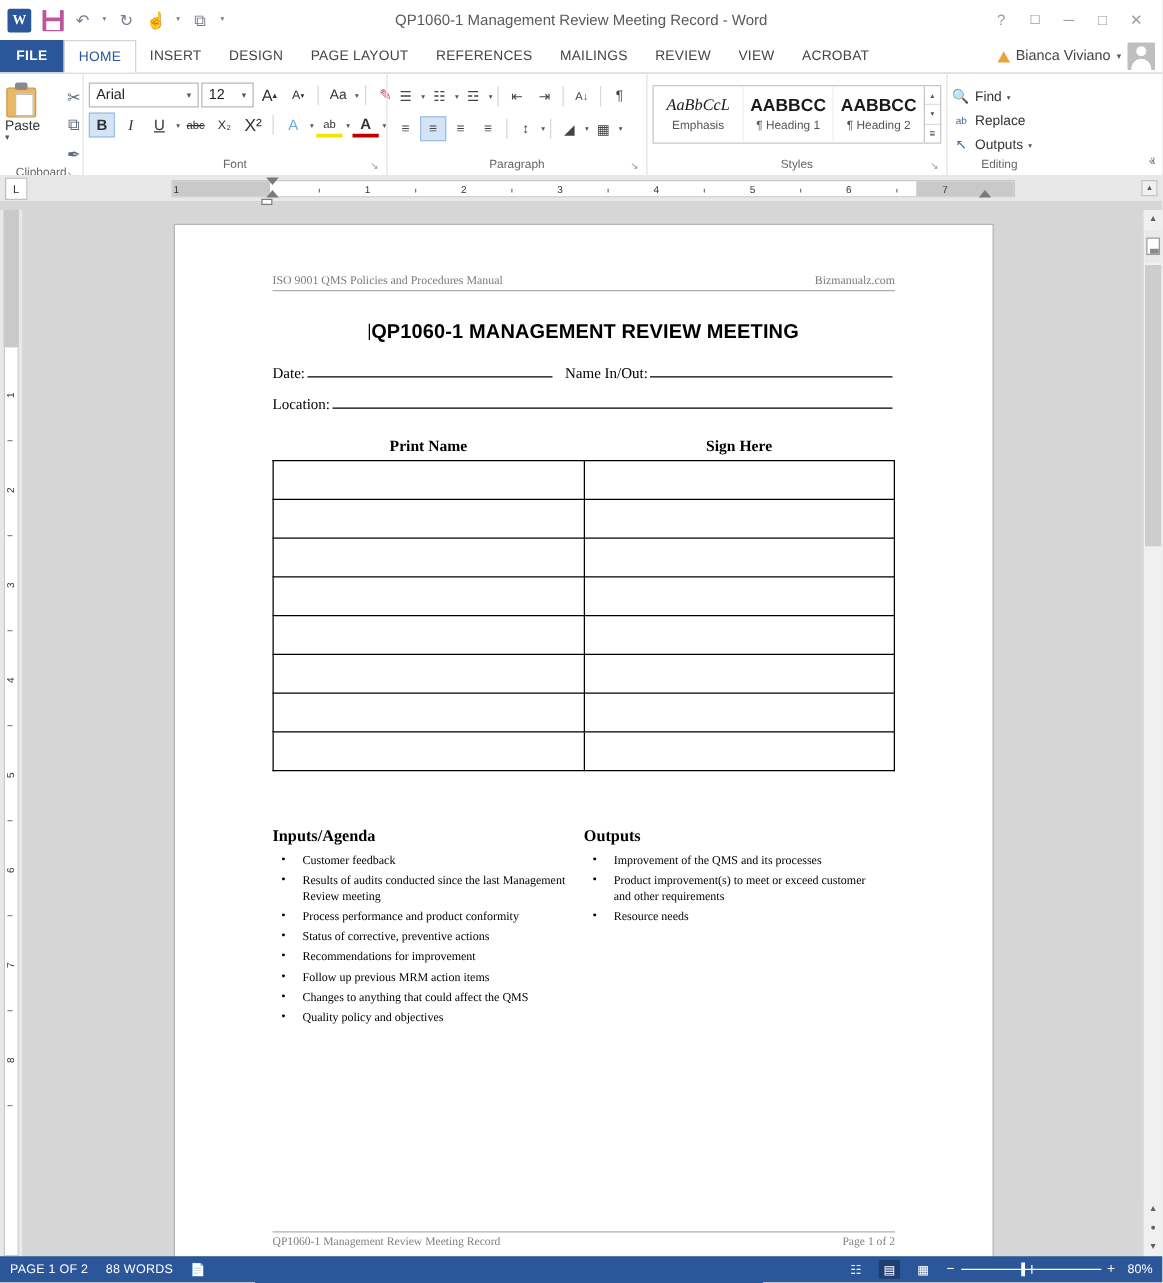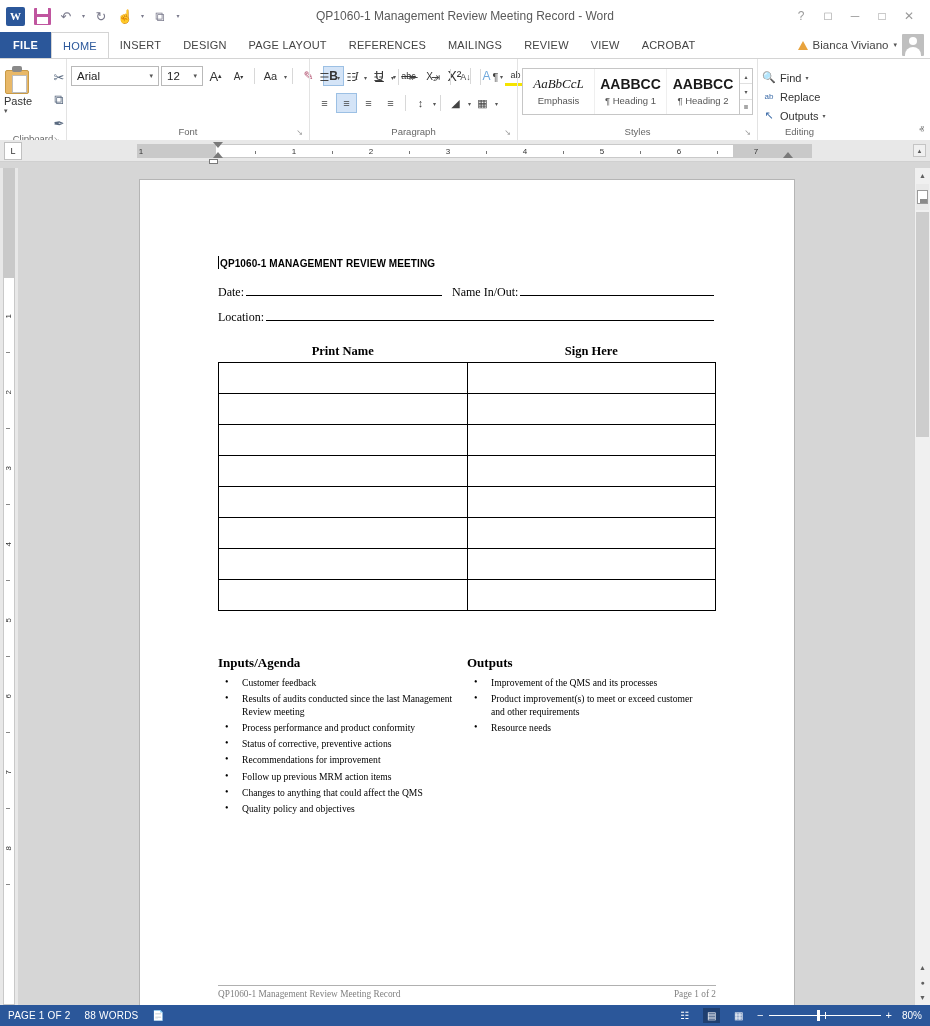--- a/index.html
+++ b/index.html
@@ -170,22 +170,22 @@
   }
   .page-inner { position:absolute; left:78px; right:78px; top:40px; bottom:18px; }
 
   
   .doc-head {
     display:flex; justify-content:space-between; align-items:flex-end;
     border-bottom:1px solid #b0b0b0; padding-bottom:2px;
     font-family:"Liberation Serif", serif; font-size:9.5px; color:#7a7a7a;
   }
   .doc-title {
-    text-align:left; font-weight:bold; font-size:10px; color:#000;
-    margin-top:36px; letter-spacing:.1px; position:relative;
+    text-align:center; font-weight:bold; font-size:16px; color:#000;
+    margin-top:24px; letter-spacing:.1px; position:relative;
   }
   .caret-bar {
     display:inline-block; width:1px; height:13px; background:#000; vertical-align:-2px;
     margin-right:1px;
   }
   .field-row {
     font-family:"Liberation Serif", serif; font-size:12px; color:#000;
     display:flex; align-items:baseline; margin-top:14px;
   }
   .field-row.second { margin-top:8px; }
@@ -321,21 +321,21 @@
         </div>
       </div>
     </div>
     <div class="rgroup-label">
       <span>Clipboard</span>
       <span class="dlg">↘</span>
     </div>
   </div>
 
   <div class="rgroup" style="width:243px;">
-    <div class="rgroup-body" style="gap:4px;padding-top:4px;">
+    <div class="rgroup-body" style="flex-direction:column;gap:4px;padding-top:4px;">
       <div class="font-row">
         <div class="combo" style="width:88px;">
           <span class="cv">Arial</span>
           <span class="car">▾</span>
         </div>
         <div class="combo" style="width:42px;">
           <span class="cv">12</span>
           <span class="car">▾</span>
         </div>
         <div class="fbtn" style="font-size:13px;">A<sup style="font-size:7px;">▴</sup></div>
@@ -508,20 +508,24 @@
     <span class="rv-tick" style="top:488px;"></span>
       <span class="rv-tick" style="top:564px;"></span>
     <span class="rv-tick" style="top:640px;"></span>
       <span class="rv-tick" style="top:716px;"></span>
   </div>
 
   <div class="canvas">
     <div class="page">
       <div class="page-inner">
 
+        <div class="doc-head">
+          <span>ISO 9001 QMS Policies and Procedures Manual</span>
+          <span>Bizmanualz.com</span>
+        </div>
 
         <div class="doc-title"><span class="caret-bar"></span><span>QP1060-1 MANAGEMENT REVIEW MEETING</span></div>
 
         <div class="field-row">
           <span class="fl-label">Date:</span>
           <span class="fl-line" style="flex:0 0 196px;"></span>
           <span class="fl-label" style="margin-left:8px;">Name In/Out:</span>
           <span class="fl-line"></span>
         </div>
 

